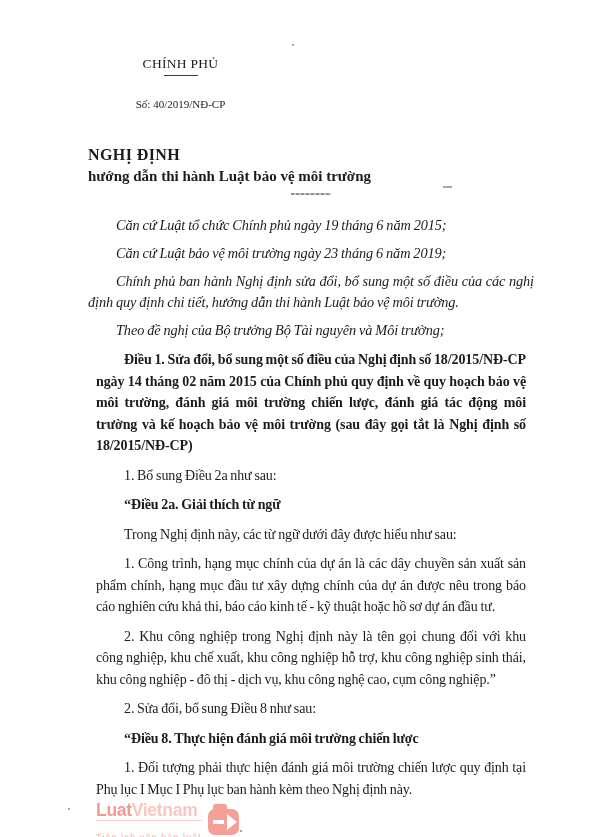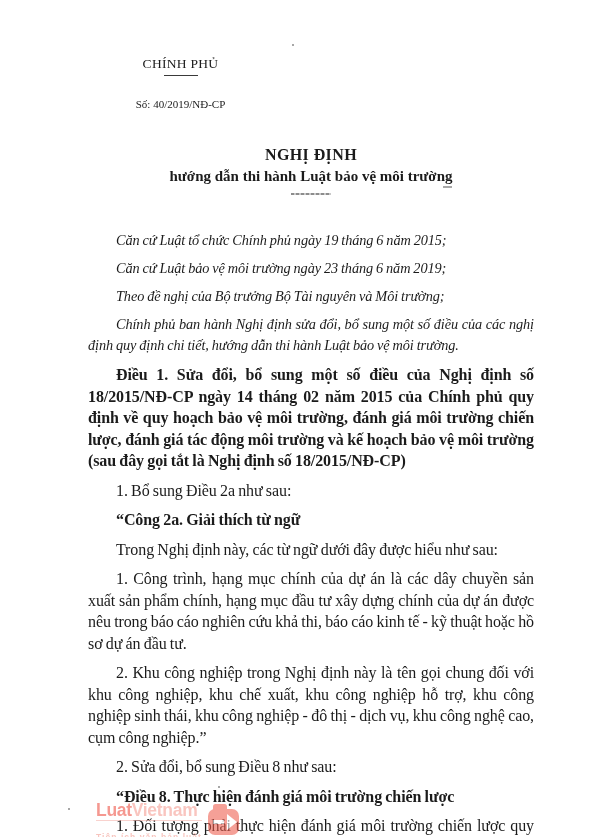--- a/index.html
+++ b/index.html
@@ -16,35 +16,35 @@
   .hdr-right { width:266px; text-align:center; }
   .issuer { font-weight:normal; font-size:13.5px; letter-spacing:.3px; white-space:nowrap; }
   .issuer-rule { width:34px; border-bottom:1.2px solid #3a3a3a; margin:3px auto 0; }
   .doc-number { font-size:11px; margin-top:22px; white-space:nowrap; }
   .national-title { font-weight:bold; font-size:13.5px; white-space:nowrap; letter-spacing:.1px; }
   .motto { font-weight:bold; font-size:14px; margin-top:2px; white-space:nowrap; }
   .motto-rule { width:152px; border-bottom:1.2px solid #3a3a3a; margin:3px auto 0; }
   .place-date { font-style:italic; font-size:14.5px; margin-top:13px; white-space:nowrap; }
 
   
-  .title-block { margin-top:36px; text-align:center; }
+  .title-block { margin-top:36px; text-align:left; }
   .decree-kind { font-weight:bold; font-size:16px; letter-spacing:.4px; }
   .decree-subtitle { font-weight:bold; font-size:15px; line-height:19px; margin-top:3px; }
   .title-rule { width:40px; height:2px; margin:7px auto 0;
     background:repeating-linear-gradient(90deg,#8d8d8d 0 3px,#c9c9c9 3px 5px); }
 
   
-  .preamble { margin-top:35px; }
+  .preamble { margin-top:20px; }
   .preamble p {
     margin:0 0 7px; font-style:italic; font-size:14.3px; line-height:21px;
     text-align:justify; text-indent:28px; letter-spacing:-.1px; word-spacing:-.5px;
   }
   .body-text { margin-top:8px; }
   .body-text p {
-    margin:0 0 8px; font-size:16px; line-height:21.5px;
+    margin:0 8px 8px; font-size:14px; line-height:21.5px;
     text-align:justify; text-indent:28px; letter-spacing:-.1px; word-spacing:-.6px;
   }
   .b { font-weight:bold; }
 
   
   .speck { position:absolute; background:#8a8a8a; border-radius:50%; }
   .dash { position:absolute; background:#a8a8a8; }
 
   
   .wm { position:absolute; left:96px; top:801px; display:flex; align-items:center; gap:6px; opacity:.58; }
@@ -81,28 +81,28 @@
       <div class="decree-kind">NGHỊ ĐỊNH</div>
       <div class="decree-subtitle">
         <div>hướng dẫn thi hành Luật bảo vệ môi trường</div>
       </div>
       <div class="title-rule"></div>
     </div>
 
     <div class="preamble">
       <p>Căn cứ Luật tổ chức Chính phủ ngày 19 tháng 6 năm 2015;</p>
       <p>Căn cứ Luật bảo vệ môi trường ngày 23 tháng 6 năm 2019;</p>
+      <p>Chính phủ ban hành Nghị định sửa đổi, bổ sung một số điều của các nghị định quy định chi tiết, hướng dẫn thi hành Luật bảo vệ môi trường.</p>
       <p>Theo đề nghị của Bộ trưởng Bộ Tài nguyên và Môi trường;</p>
-      <p>Chính phủ ban hành Nghị định sửa đổi, bổ sung một số điều của các nghị định quy định chi tiết, hướng dẫn thi hành Luật bảo vệ môi trường.</p>
     </div>
 
     <div class="body-text">
       <p class="b">Điều 1. Sửa đổi, bổ sung một số điều của Nghị định số 18/2015/NĐ-CP ngày 14 tháng 02 năm 2015 của Chính phủ quy định về quy hoạch bảo vệ môi trường, đánh giá môi trường chiến lược, đánh giá tác động môi trường và kế hoạch bảo vệ môi trường (sau đây gọi tắt là Nghị định số 18/2015/NĐ-CP)</p>
       <p>1. Bổ sung Điều 2a như sau:</p>
-      <p class="b">“Công 2a. Giải thích từ ngữ</p>
+      <p class="b">“Điều 2a. Giải thích từ ngữ</p>
       <p>Trong Nghị định này, các từ ngữ dưới đây được hiểu như sau:</p>
       <p>1. Công trình, hạng mục chính của dự án là các dây chuyền sản xuất sản phẩm chính, hạng mục đầu tư xây dựng chính của dự án được nêu trong báo cáo nghiên cứu khả thi, báo cáo kinh tế - kỹ thuật hoặc hồ sơ dự án đầu tư.</p>
       <p>2. Khu công nghiệp trong Nghị định này là tên gọi chung đối với khu công nghiệp, khu chế xuất, khu công nghiệp hỗ trợ, khu công nghiệp sinh thái, khu công nghiệp - đô thị - dịch vụ, khu công nghệ cao, cụm công nghiệp.”</p>
       <p>2. Sửa đổi, bổ sung Điều 8 như sau:</p>
       <p class="b">“Điều 8. Thực hiện đánh giá môi trường chiến lược</p>
       <p>1. Đối tượng phải thực hiện đánh giá môi trường chiến lược quy định tại Phụ lục I Mục I Phụ lục ban hành kèm theo Nghị định này.</p>
     </div>
   </div>
 
   <div class="speck" style="left:292px;top:44px;width:2px;height:2px;"></div>

